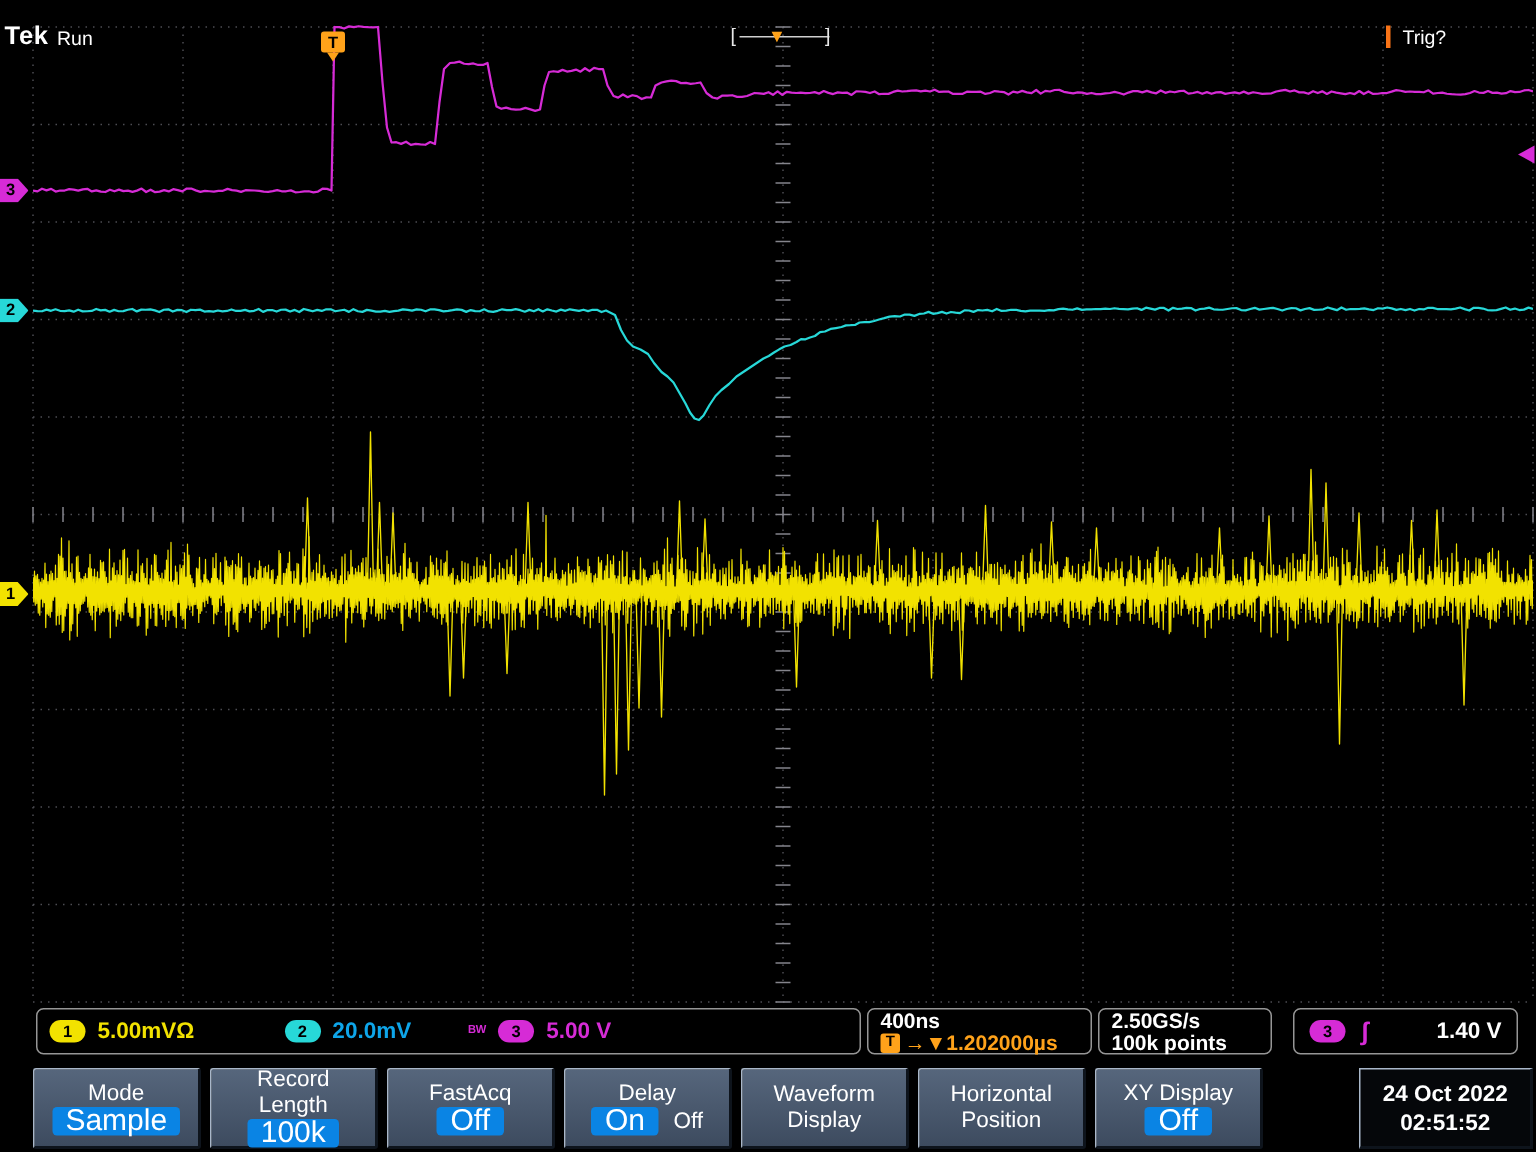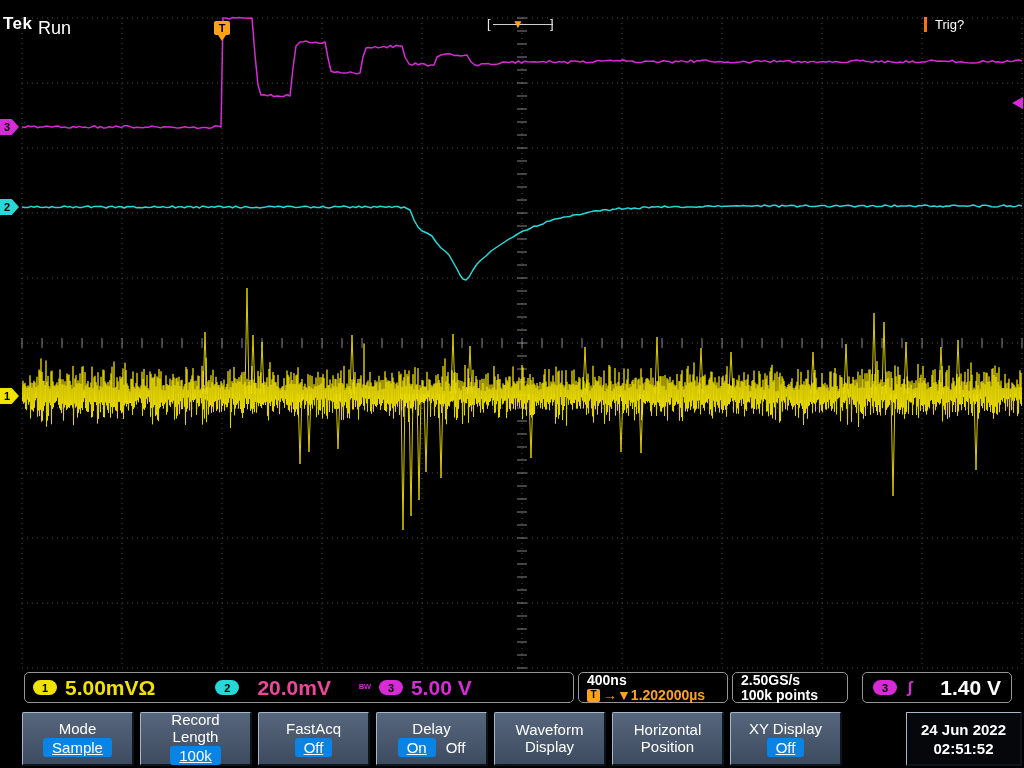--- a/index.html
+++ b/index.html
@@ -3,50 +3,50 @@
 <meta charset="utf-8">
 <style>
   *{margin:0;padding:0;box-sizing:border-box;}
   html,body{width:1024px;height:768px;background:#000;overflow:hidden;}
   body{font-family:"Liberation Sans",sans-serif;position:relative;color:#fff;}
   #scope{position:absolute;left:0;top:0;}
 
   
   .topbar{position:absolute;left:0;top:16px;width:1024px;height:18px;}
   .logo{position:absolute;left:3px;top:-2px;font-size:17px;font-weight:bold;letter-spacing:.5px;}
-  .run{position:absolute;left:38px;top:2px;font-size:18px;}
+  .run{position:absolute;left:38px;top:2px;font-size:13px;}
   .rv-line{position:absolute;left:493px;top:8px;width:60px;height:1px;background:#cfcfcf;}
   .rv-b{position:absolute;top:0;font-size:13px;color:#e8e8e8;}
   .rv-t{position:absolute;left:512px;top:1px;font-size:12px;color:#ffa21a;}
   .trigq{position:absolute;left:924px;top:1px;font-size:13px;border-left:3px solid #f97316;padding-left:8px;height:15px;line-height:15px;}
 
   
   .chmark{position:absolute;left:0;width:19px;height:16px;
     clip-path:polygon(0 0,62% 0,100% 50%,62% 100%,0 100%);
     color:#000;font-size:11px;font-weight:bold;display:flex;align-items:center;justify-content:center;padding-right:5px;}
 
   
   .readrow{position:absolute;left:0;top:672px;width:1024px;height:33px;}
   .box{position:absolute;top:0;height:31px;border:1px solid #969696;border-radius:5px;background:#000;display:flex;align-items:center;}
   .pill{display:inline-flex;width:24px;height:15px;border-radius:8px;color:#000;font-size:11px;font-weight:bold;align-items:center;justify-content:center;flex:none;}
-  .rv{font-weight:bold;font-size:21px;white-space:nowrap;}
+  .rv{font-weight:bold;font-size:15px;white-space:nowrap;}
   .col{display:flex;flex-direction:column;justify-content:center;align-items:flex-start;height:100%;padding-left:8px;gap:0;}
   .tline{font-size:14px;font-weight:bold;line-height:14px;color:#fff;}
   .dline{display:flex;align-items:center;gap:3px;line-height:14px;margin-top:1px;}
   .tchip{display:inline-flex;width:13px;height:13px;border-radius:2px;background:#ffa21a;color:#000;font-size:10px;font-weight:bold;align-items:center;justify-content:center;}
   .orange{color:#ffa21a;font-size:14px;font-weight:bold;}
   .slope{color:#d62bd6;font-size:17px;font-weight:bold;margin-left:10px;}
 
   
   .menurow{position:absolute;left:22px;top:712px;display:flex;gap:6px;}
   .mbtn{width:112px;height:54px;background:linear-gradient(180deg,#56667c,#3d4b5f);
     border-top:1px solid #a9b7c9;border-left:1px solid #a9b7c9;border-right:2px solid #0e141c;border-bottom:2px solid #0e141c;
     border-radius:2px;display:flex;flex-direction:column;align-items:center;justify-content:center;gap:1px;font-size:15px;color:#fff;cursor:pointer;}
   .mlabel{line-height:16px;}
-  .chip{background:#0a84e4;border-radius:3px;padding:0 9px;line-height:19px;font-size:15px;text-decoration:underline;}
+  .chip{background:#0a84e4;border-radius:3px;padding:0 9px;line-height:19px;font-size:20px;}
   .dualrow{display:flex;align-items:center;gap:10px;}
   .datebox{position:absolute;left:906px;top:712px;width:116px;height:54px;background:#05070a;
     border-top:1px solid #a9b7c9;border-left:1px solid #a9b7c9;border-right:2px solid #0e141c;border-bottom:2px solid #0e141c;
     display:flex;flex-direction:column;align-items:center;justify-content:center;font-size:15px;font-weight:bold;gap:2px;}
 </style>
 </head>
 <body>
 
 <div id="screen">
 
@@ -234,22 +234,22 @@
 
   <div class="chmark" style="top:119px;background:#d62bd6">3</div>
   <div class="chmark" style="top:199px;background:#27d8d8">2</div>
   <div class="chmark" style="top:388px;background:#f2e200">1</div>
 
   <div class="readrow">
     <div class="box" style="left:24px;width:550px;">
       <span class="pill" style="background:#f2e200;margin-left:8px">1</span>
       <span class="rv" style="color:#f2e200;margin-left:8px">5.00mVΩ</span>
       <span class="pill" style="background:#27d8d8;margin-left:60px">2</span>
-      <span class="rv" style="color:#ec4899;margin-left:18px">20.0mV</span>
-      <span style="color:#d62bd6;font-size:11px;font-weight:bold;margin-left:28px">ᴮᵂ</span>
+      <span class="rv" style="color:#0ea5e9;margin-left:8px">20.0mV</span>
+      <span style="color:#d62bd6;font-size:11px;font-weight:bold;margin-left:38px">ᴮᵂ</span>
       <span class="pill" style="background:#d62bd6;margin-left:8px">3</span>
       <span class="rv" style="color:#d62bd6;margin-left:8px">5.00 V</span>
     </div>
     <div class="box" style="left:578px;width:150px;">
       <div class="col">
         <span class="tline">400ns</span>
         <span class="dline">
           <span class="tchip">T</span>
           <span class="orange">→▼1.202000µs</span>
         </span>
@@ -298,17 +298,17 @@
       <span class="mlabel">Horizontal</span>
       <span class="mlabel">Position</span>
     </div>
     <div class="mbtn">
       <span class="mlabel">XY Display</span>
       <span class="chip">Off</span>
     </div>
   </div>
 
   <div class="datebox">
-    <span>24 Jun 2022</span>
+    <span>24 Oct 2022</span>
     <span>02:51:52</span>
   </div>
 
 </div>
 
 </body></html>

